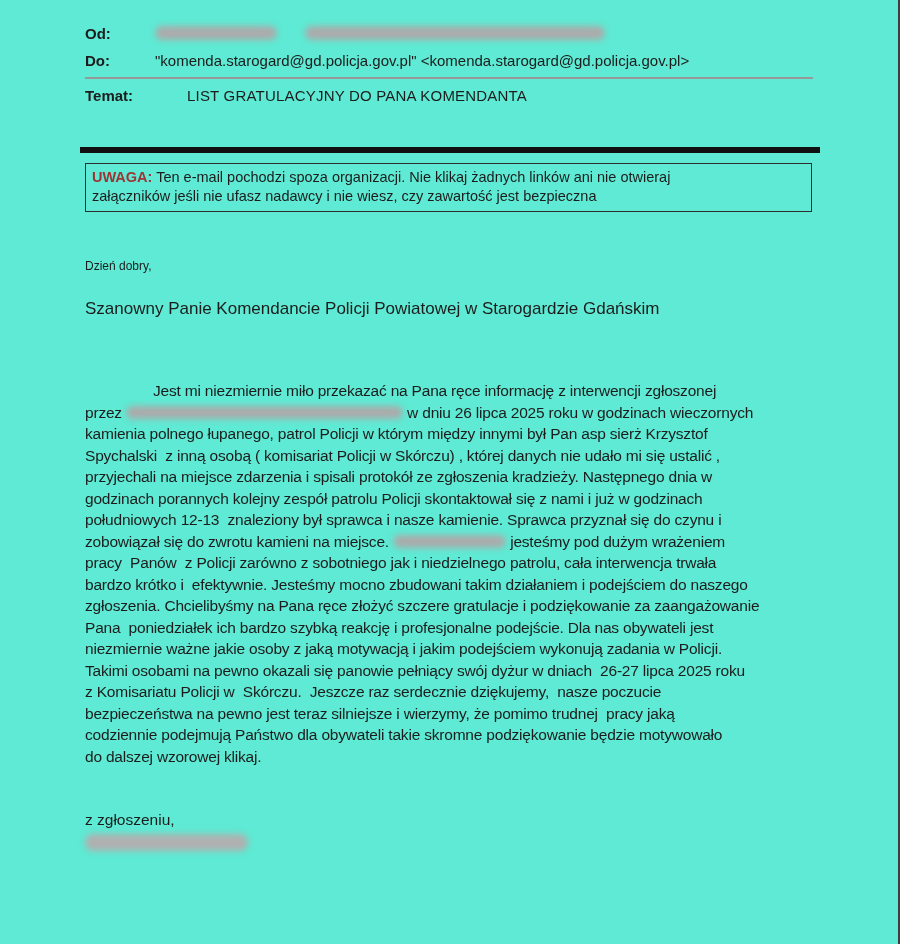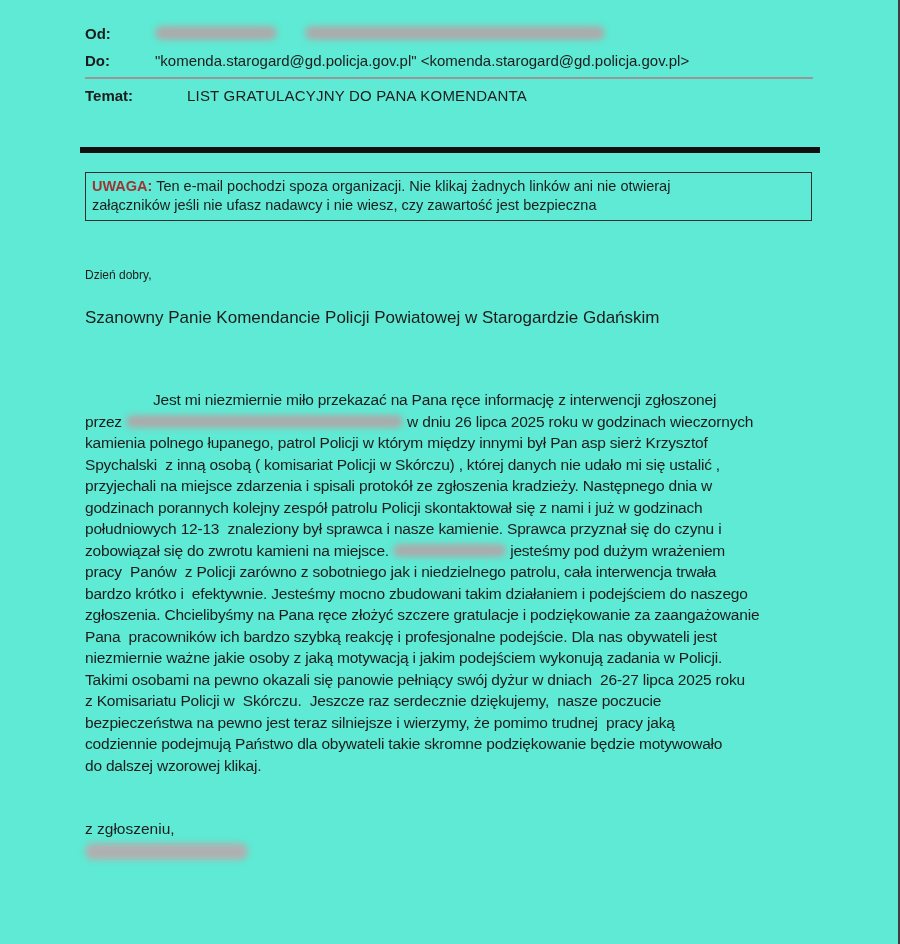--- a/index.html
+++ b/index.html
@@ -37,21 +37,21 @@
     filter:blur(3px);
     vertical-align:baseline;
     margin-bottom:-1px;
   }
   .hredact{height:14px;}
   .hredact + .hredact{margin-left:28px;}
 
   
   .black-bar{width:740px;height:6px;background:#101010;margin-left:-5px;margin-top:43px;}
   .warn-box{
-    margin-top:19px;
+    margin-top:10px;
     width:727px;
     box-sizing:border-box;
     border:1px solid #2e2e2e;
     padding:4px 20px 5px 6px;
     font-size:14.5px;
     line-height:19px;
   }
   .warn-line{white-space:pre;}
   .warn-prefix{color:#9e3434;font-weight:bold;}
 
@@ -112,21 +112,21 @@
         <div class="body-line">przez <span class="redact" style="width: 277px;"></span> w dniu 26 lipca 2025 roku w godzinach wieczornych</div>
         <div class="body-line">kamienia polnego łupanego, patrol Policji w którym między innymi był Pan asp sierż Krzysztof</div>
         <div class="body-line">Spychalski  z inną osobą ( komisariat Policji w Skórczu) , której danych nie udało mi się ustalić ,</div>
         <div class="body-line">przyjechali na miejsce zdarzenia i spisali protokół ze zgłoszenia kradzieży. Następnego dnia w</div>
         <div class="body-line">godzinach porannych kolejny zespół patrolu Policji skontaktował się z nami i już w godzinach</div>
         <div class="body-line">południowych 12-13  znaleziony był sprawca i nasze kamienie. Sprawca przyznał się do czynu i</div>
         <div class="body-line">zobowiązał się do zwrotu kamieni na miejsce. <span class="redact" style="width: 113px;"></span> jesteśmy pod dużym wrażeniem</div>
         <div class="body-line">pracy  Panów  z Policji zarówno z sobotniego jak i niedzielnego patrolu, cała interwencja trwała</div>
         <div class="body-line">bardzo krótko i  efektywnie. Jesteśmy mocno zbudowani takim działaniem i podejściem do naszego</div>
         <div class="body-line">zgłoszenia. Chcielibyśmy na Pana ręce złożyć szczere gratulacje i podziękowanie za zaangażowanie</div>
-        <div class="body-line">Pana  pracowników ich bardzo szybką reakcję i profesjonalne podejście. Dla nas obywateli jest</div>
+        <div class="body-line">Pana  poniedziałek ich bardzo szybką reakcję i profesjonalne podejście. Dla nas obywateli jest</div>
         <div class="body-line">niezmiernie ważne jakie osoby z jaką motywacją i jakim podejściem wykonują zadania w Policji.</div>
         <div class="body-line">Takimi osobami na pewno okazali się panowie pełniący swój dyżur w dniach  26-27 lipca 2025 roku</div>
         <div class="body-line">z Komisariatu Policji w  Skórczu.  Jeszcze raz serdecznie dziękujemy,  nasze poczucie</div>
         <div class="body-line">bezpieczeństwa na pewno jest teraz silniejsze i wierzymy, że pomimo trudnej  pracy jaką</div>
         <div class="body-line">codziennie podejmują Państwo dla obywateli takie skromne podziękowanie będzie motywowało</div>
         <div class="body-line">do dalszej wzorowej klikaj.</div>
       </div>
 
     <div class="closing">z zgłoszeniu,</div>
     <span class="sig-redact"></span>

